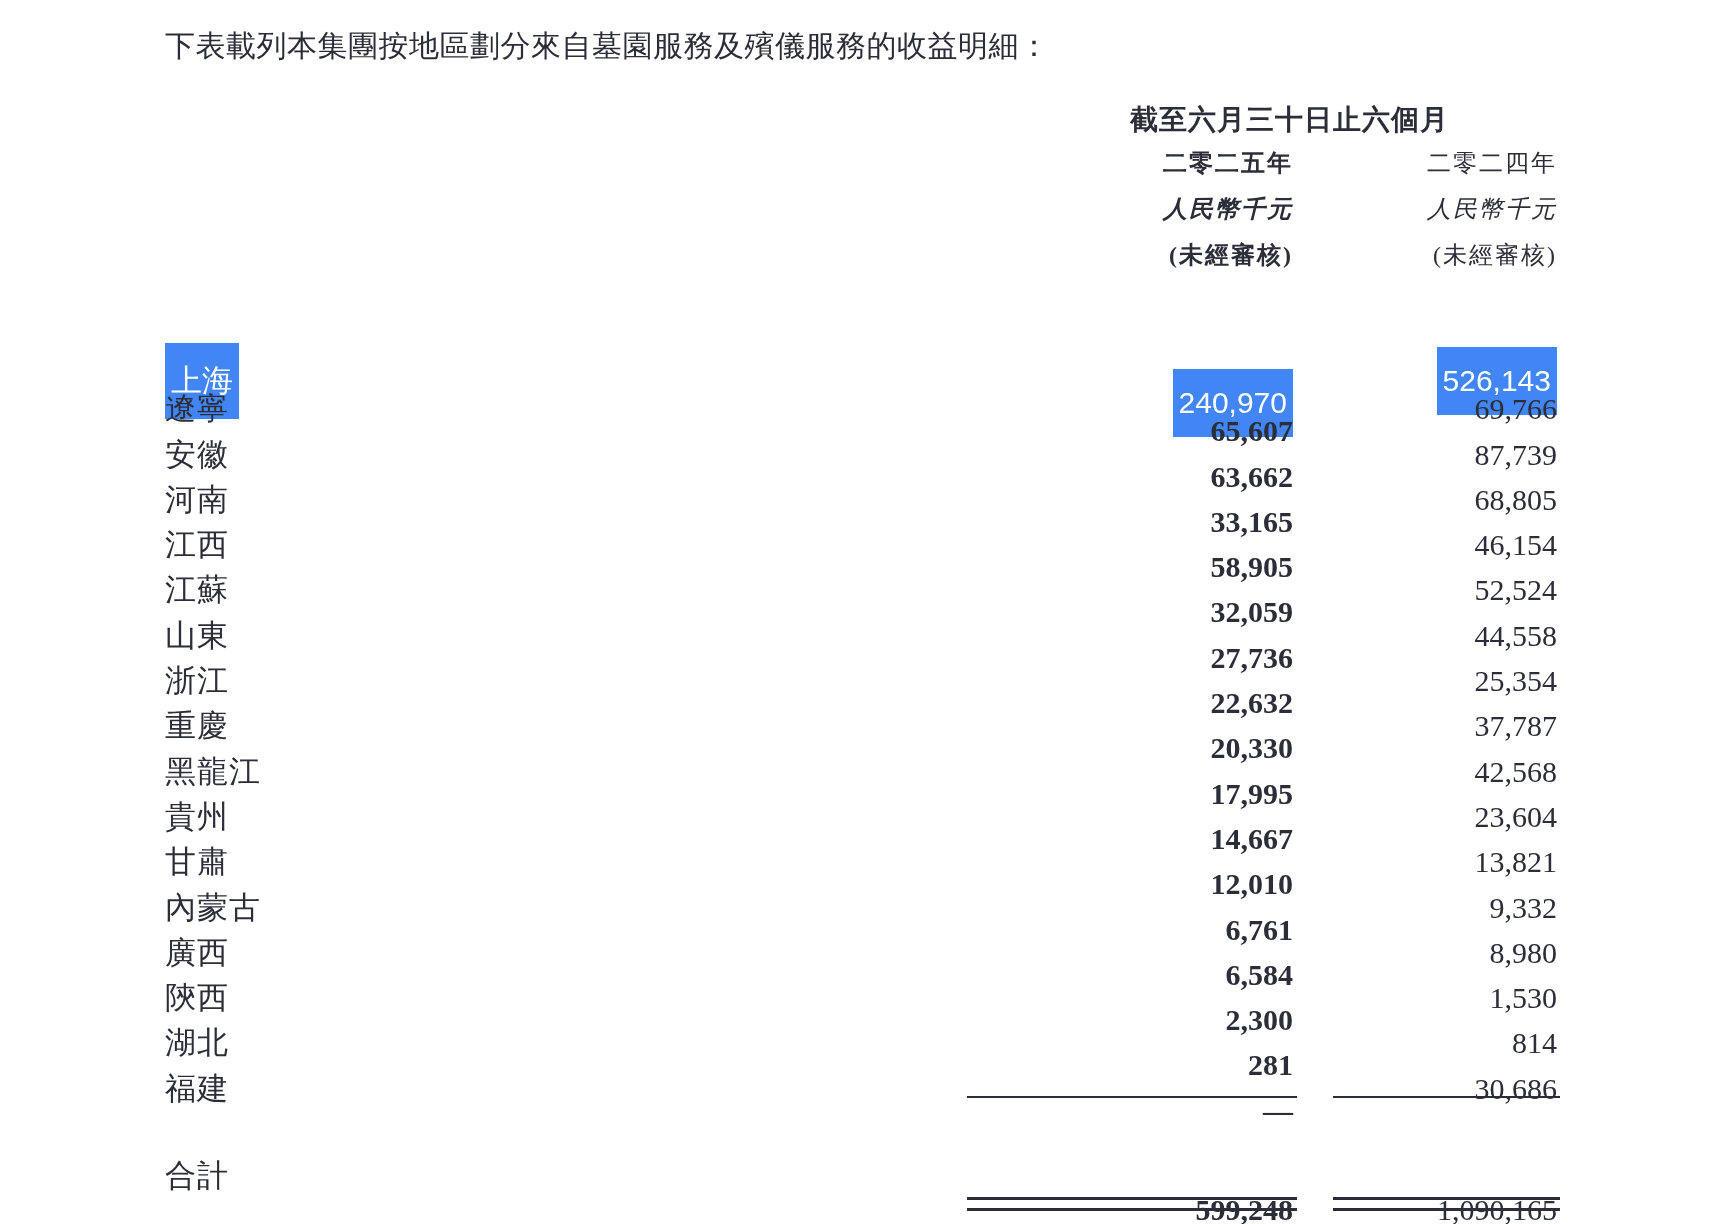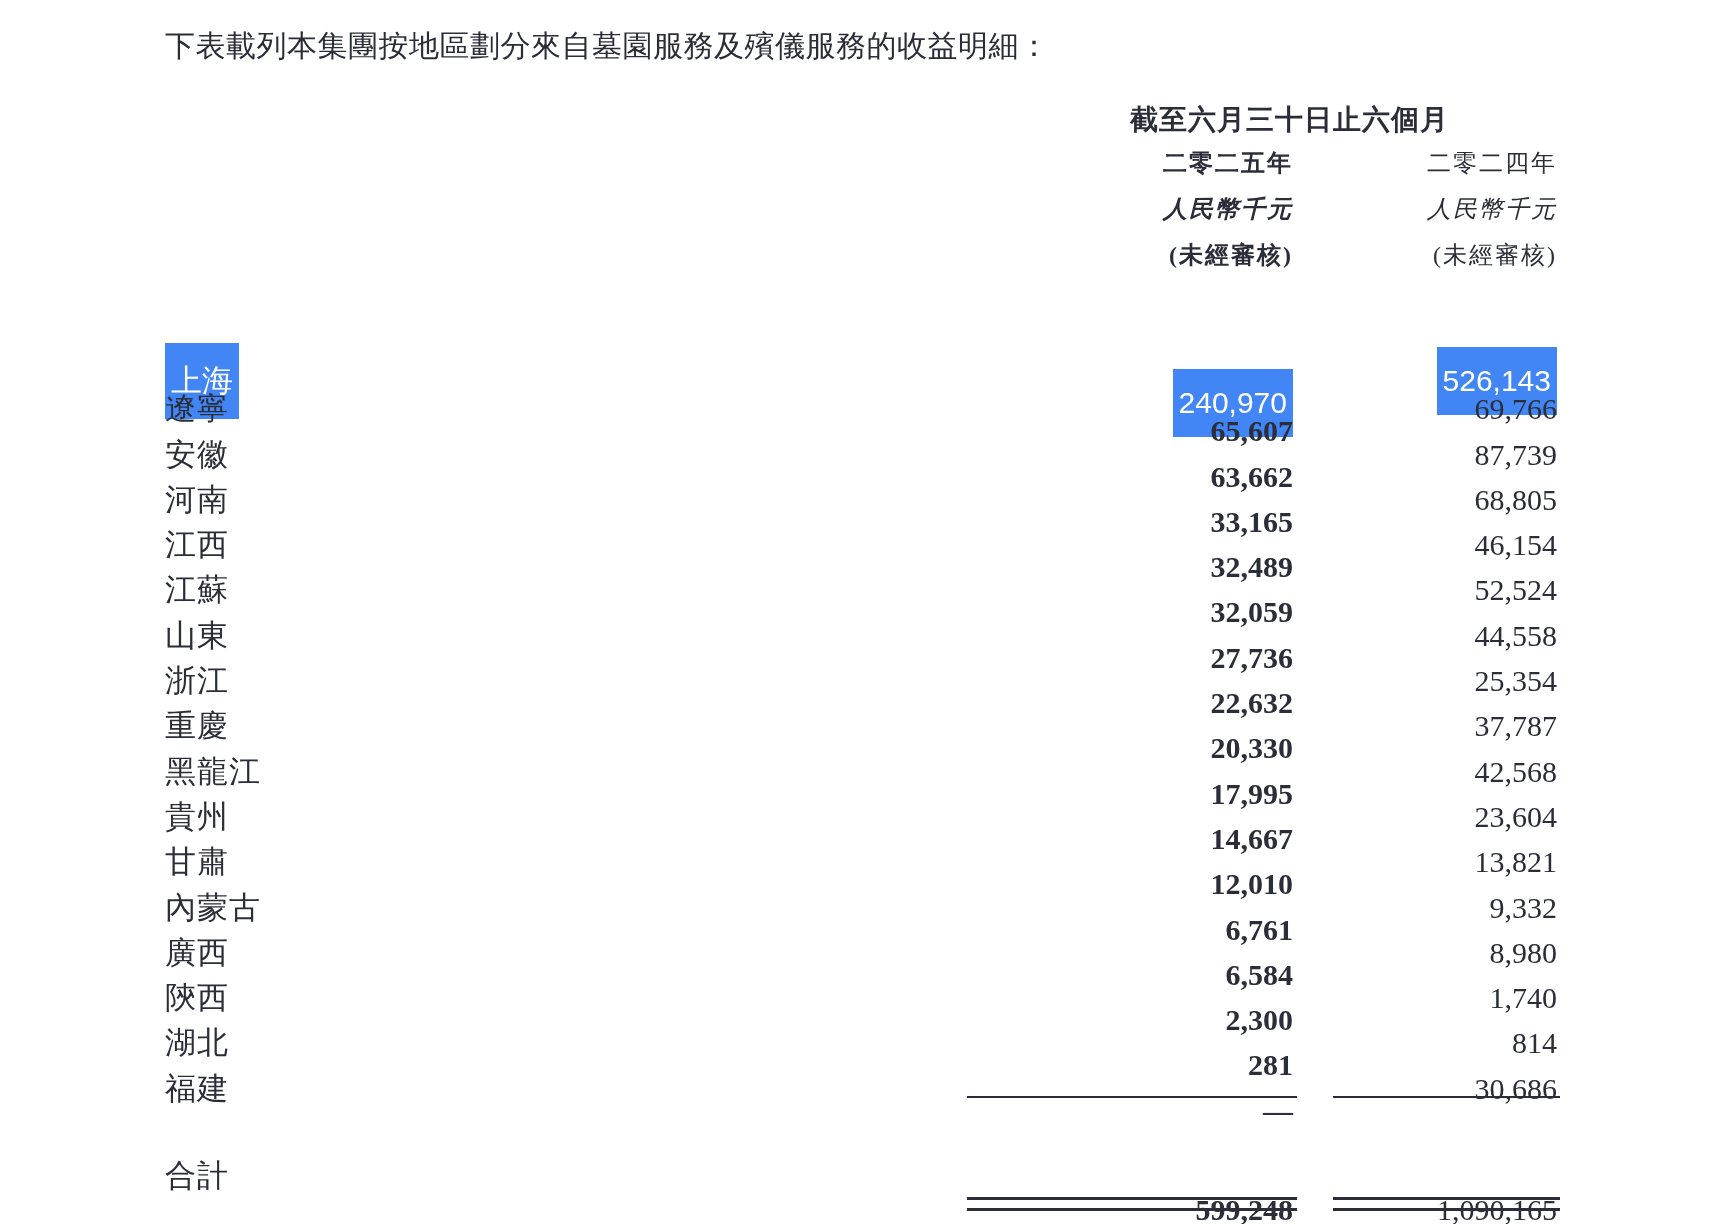--- a/index.html
+++ b/index.html
@@ -112,21 +112,21 @@
   </div>
 
   <div class="trow">
     <div class="c-label"><span class="js-region">河南</span></div>
     <div class="c-num n2025"><span class="js-v2025">33,165</span></div>
     <div class="c-num n2024"><span class="js-v2024">68,805</span></div>
   </div>
 
   <div class="trow">
     <div class="c-label"><span class="js-region">江西</span></div>
-    <div class="c-num n2025"><span class="js-v2025">32,489</span></div>
+    <div class="c-num n2025"><span class="js-v2025">58,905</span></div>
     <div class="c-num n2024"><span class="js-v2024">46,154</span></div>
   </div>
 
   <div class="trow">
     <div class="c-label"><span class="js-region">江蘇</span></div>
     <div class="c-num n2025"><span class="js-v2025">32,059</span></div>
     <div class="c-num n2024"><span class="js-v2024">52,524</span></div>
   </div>
 
   <div class="trow">
@@ -173,21 +173,21 @@
 
   <div class="trow">
     <div class="c-label"><span class="js-region">廣西</span></div>
     <div class="c-num n2025"><span class="js-v2025">6,584</span></div>
     <div class="c-num n2024"><span class="js-v2024">8,980</span></div>
   </div>
 
   <div class="trow">
     <div class="c-label"><span class="js-region">陝西</span></div>
     <div class="c-num n2025"><span class="js-v2025">2,300</span></div>
-    <div class="c-num n2024"><span class="js-v2024">1,740</span></div>
+    <div class="c-num n2024"><span class="js-v2024">1,530</span></div>
   </div>
 
   <div class="trow">
     <div class="c-label"><span class="js-region">湖北</span></div>
     <div class="c-num n2025"><span class="js-v2025">281</span></div>
     <div class="c-num n2024"><span class="js-v2024">814</span></div>
   </div>
 
   <div class="trow">
     <div class="c-label"><span class="js-region">福建</span></div>

